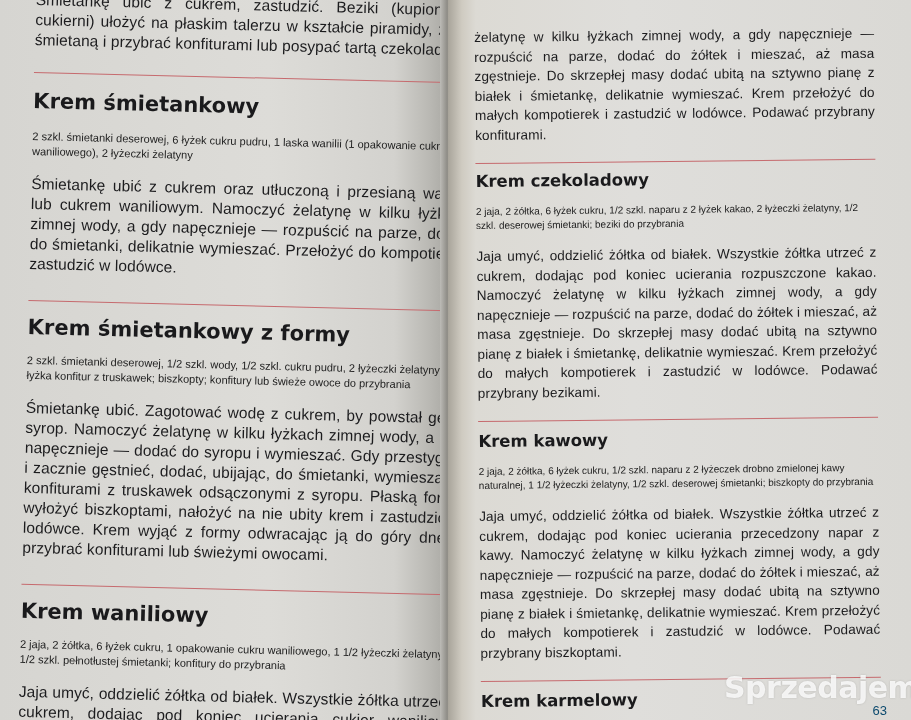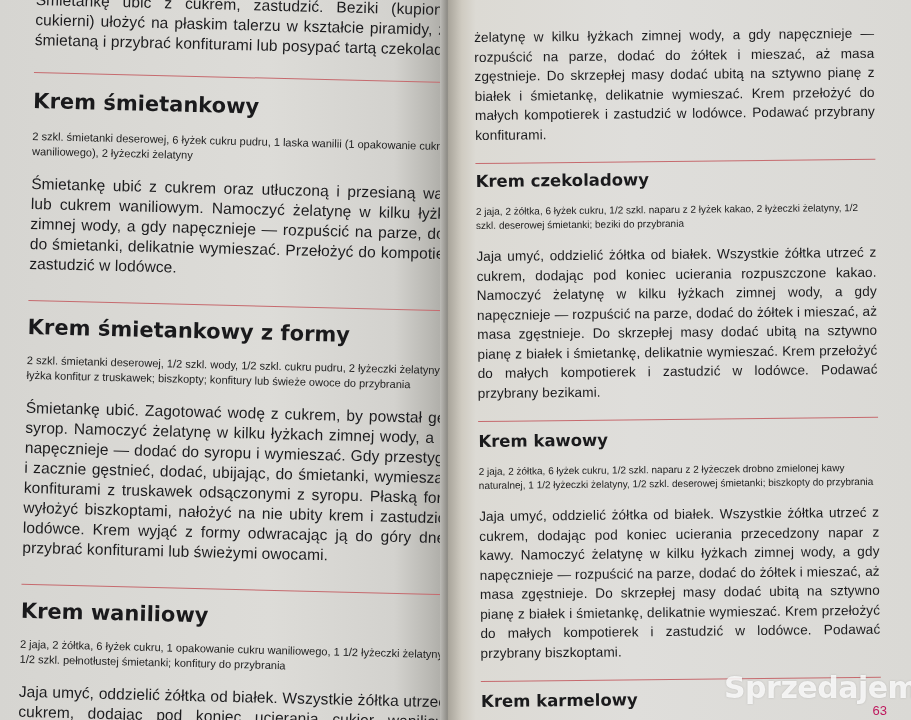--- a/index.html
+++ b/index.html
@@ -39,21 +39,21 @@
   .right-col .ingredients { font-size: 10px; line-height: 14px; }
   .rule {
     height: 0; border-top: 1.5px solid #c66a6e; margin: 0;
   }
   .recipe-title {
     font-family: "DejaVu Sans", sans-serif;
     font-weight: bold; font-size: 21px; margin: 0; color: #1a1a1c;
   }
   .right-col .recipe-title { font-size: 16.5px; }
   .page-number {
-    position: absolute; right: 24px; bottom: 2px; font-size: 13px; color: #be185d;
+    position: absolute; right: 24px; bottom: 2px; font-size: 13px; color: #0c4a6e;
   }
   .watermark {
     position: absolute; left: 724px; top: 670px;
     display: flex; align-items: flex-start;
   }
   .watermark-text {
     font-family: "DejaVu Sans", sans-serif; font-weight: bold;
     font-size: 30px; color: rgba(255,255,255,0.82);
     text-shadow: 0 0 2px rgba(120,120,120,0.35);
     letter-spacing: -0.5px;

